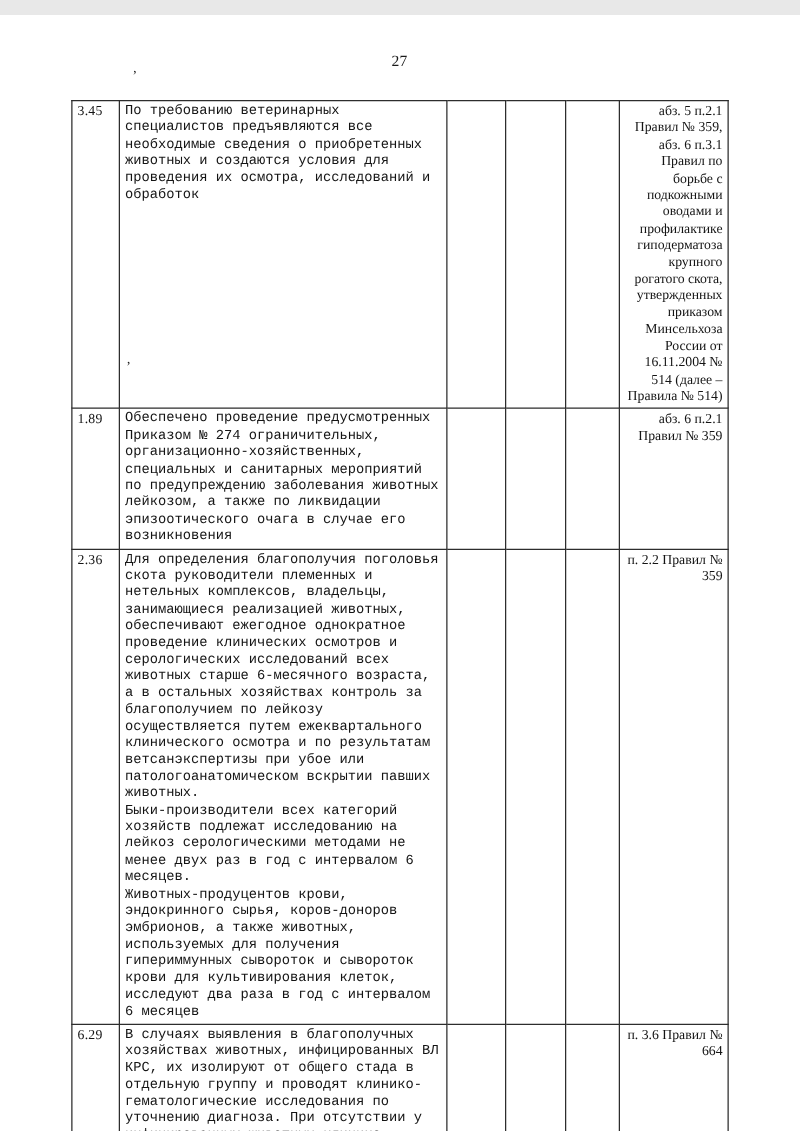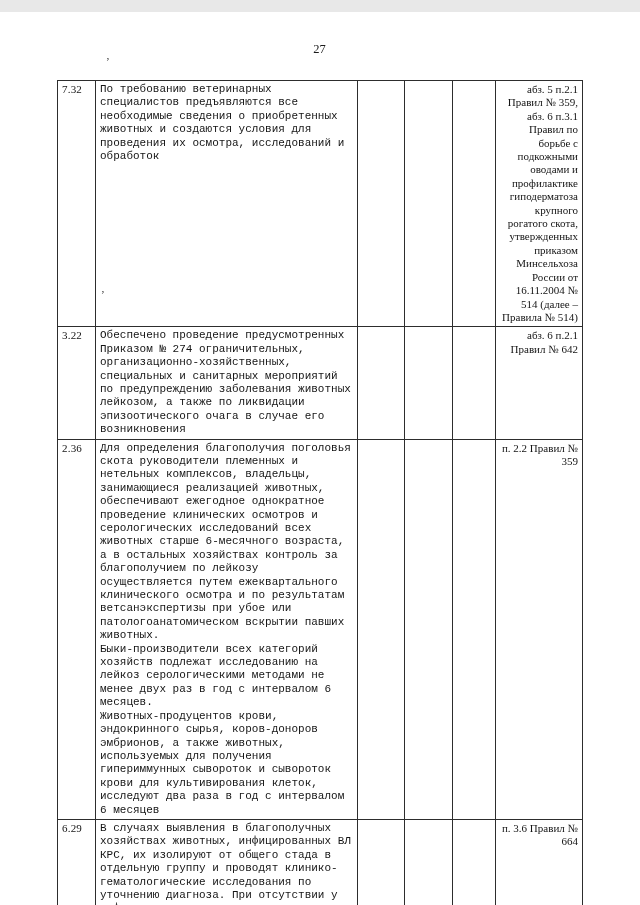--- a/index.html
+++ b/index.html
@@ -82,35 +82,35 @@
       <col style="width:38px">
       <col style="width:262px">
       <col style="width:47px">
       <col style="width:48px">
       <col style="width:43px">
       <col style="width:87px">
     </colgroup>
     <tbody>
 
       <tr class="h0">
-        <td class="c-num">7.32</td>
+        <td class="c-num">3.45</td>
         <td class="c-req">По требованию ветеринарных специалистов предъявляются все необходимые сведения о приобретенных животных и создаются условия для проведения их осмотра, исследований и обработок</td>
         <td class="c-empty"></td>
         <td class="c-empty"></td>
         <td class="c-empty"></td>
         <td class="c-ref">абз. 5 п.2.1 Правил № 359, абз. 6 п.3.1 Правил по борьбе с подкожными оводами и профилактике гиподерматоза крупного рогатого скота, утвержденных приказом Минсельхоза России от 16.11.2004 № 514 (далее –  Правила № 514)</td>
       </tr>
 
       <tr class="h1">
-        <td class="c-num">3.22</td>
+        <td class="c-num">1.89</td>
         <td class="c-req">Обеспечено проведение предусмотренных Приказом № 274 ограничительных, организационно-хозяйственных, специальных и санитарных мероприятий по предупреждению заболевания животных лейкозом, а также по ликвидации эпизоотического очага в случае его возникновения</td>
         <td class="c-empty"></td>
         <td class="c-empty"></td>
         <td class="c-empty"></td>
-        <td class="c-ref">абз. 6 п.2.1 Правил № 642</td>
+        <td class="c-ref">абз. 6 п.2.1 Правил № 359</td>
       </tr>
 
       <tr class="h2">
         <td class="c-num">2.36</td>
         <td class="c-req">Для определения благополучия поголовья скота руководители племенных и нетельных комплексов, владельцы, занимающиеся реализацией животных, обеспечивают ежегодное однократное проведение клинических осмотров и серологических исследований всех животных старше 6-месячного возраста, а в остальных хозяйствах контроль за благополучием по лейкозу осуществляется путем ежеквартального клинического осмотра и по результатам ветсанэкспертизы при убое или патологоанатомическом вскрытии павших животных.
 Быки-производители всех категорий хозяйств подлежат исследованию на лейкоз серологическими методами не менее двух раз в год с интервалом 6 месяцев.
 Животных-продуцентов крови, эндокринного сырья, коров-доноров эмбрионов, а также животных, используемых для получения гипериммунных сывороток и сывороток крови для культивирования клеток, исследуют два раза в год с интервалом 6 месяцев</td>
         <td class="c-empty"></td>
         <td class="c-empty"></td>
         <td class="c-empty"></td>

